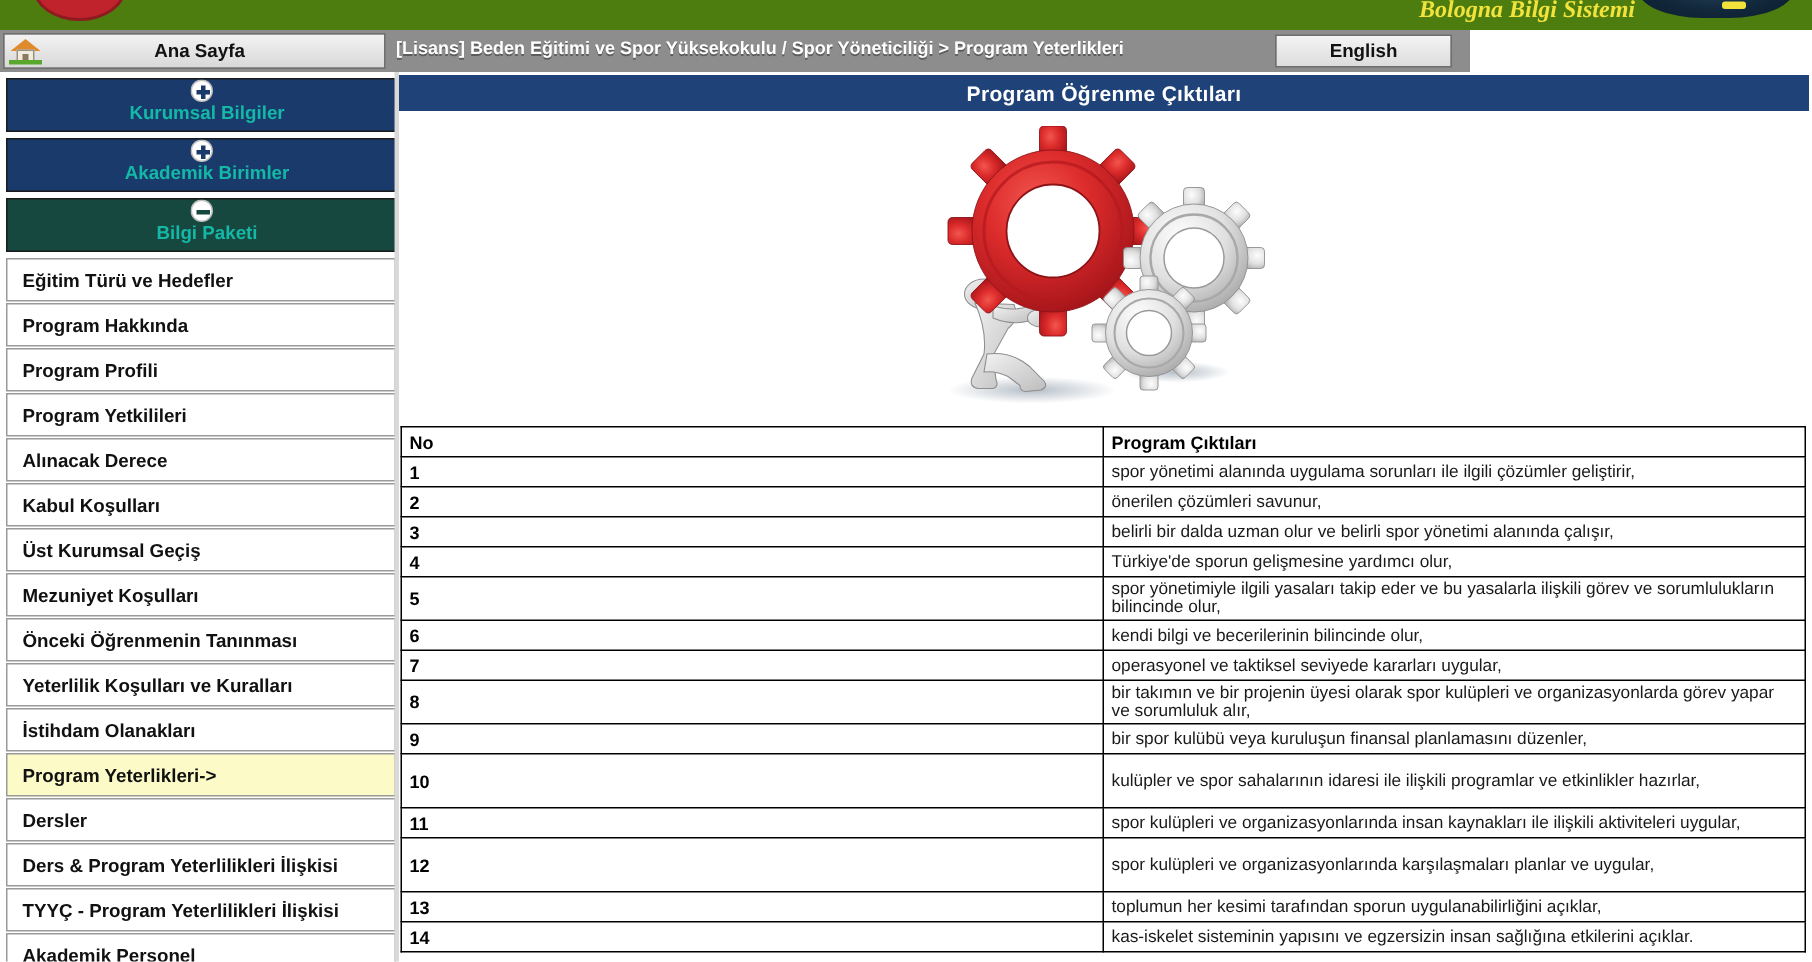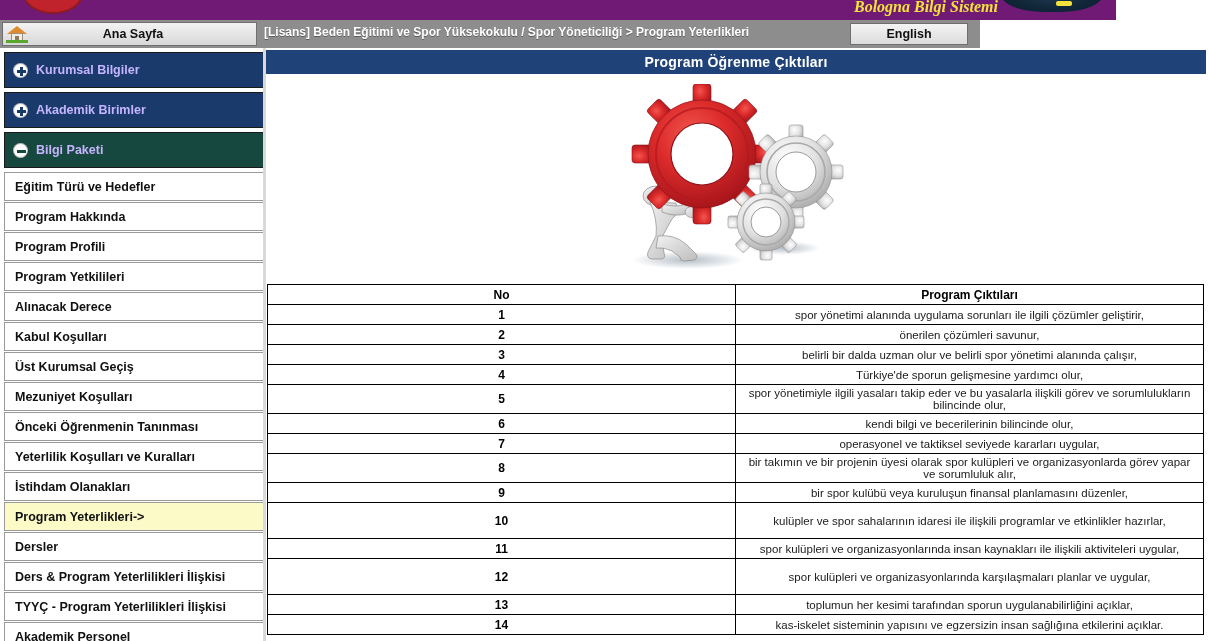--- a/index.html
+++ b/index.html
@@ -6,22 +6,22 @@
   html, body {
     margin: 0; padding: 0;
     width: 1208px; height: 641px;
     overflow: hidden;
     font-family: "Liberation Sans", sans-serif;
     background: #ffffff;
   }
 
   
   #banner {
-    position: absolute; left: 0; top: 0; width: 1116px; height: 20px;
-    background: #701a75;
+    position: absolute; left: 0; top: 0; width: 1208px; height: 20px;
+    background: #4d7c0f;
     overflow: hidden;
   }
   #banner-logo {
     position: absolute; left: 22px; top: -30px;
     width: 62px; height: 44px;
     background: #c0232c;
     border-radius: 50%;
     border: 2px solid #8f1a20;
   }
   #banner-title {
@@ -104,25 +104,26 @@
   
   #sidebar {
     position: absolute; left: 0; top: 48px; width: 266px; height: 593px;
     background: #ffffff;
     overflow: hidden;
   }
   .acc-head {
     margin: 4px 2px 4px 4px;
     height: 36px;
     display: flex; align-items: center;
-    color: #c4b5fd;
+    color: #14b8a6;
     font-size: 12.5px; font-weight: bold;
     padding-left: 8px;
     border: 1px solid #1a1a1a;
     cursor: pointer;
+    flex-direction: column;
   }
   .acc-head.blue { background: #1a3a6b; }
   .acc-head.green { background: #17483f; text-align: right; }
   .acc-head .pm {
     width: 15px; height: 15px; border-radius: 50%;
     background: #ffffff;
     position: relative; margin-right: 8px; flex: 0 0 auto;
     border: 1px solid rgba(0,0,0,.25);
   }
   .acc-head.blue .pm::before,
@@ -185,21 +186,21 @@
     width: 937px;
     border-collapse: collapse;
     table-layout: fixed;
   }
   #outcomes th, #outcomes td {
     border: 1px solid #000000;
     font-size: 11.5px;
     color: #1a1a1a;
     padding: 2px 5px;
     vertical-align: middle;
-    text-align: center;
+    text-align: left;
   }
   #outcomes th {
     font-weight: bold; font-size: 12px; color: #000;
     height: 20px;
   }
   #outcomes td.no {
     font-weight: bold; font-size: 12px; color: #000;
     width: 60px;
   }
   #outcomes tr.r1 td { height: 20px; }

